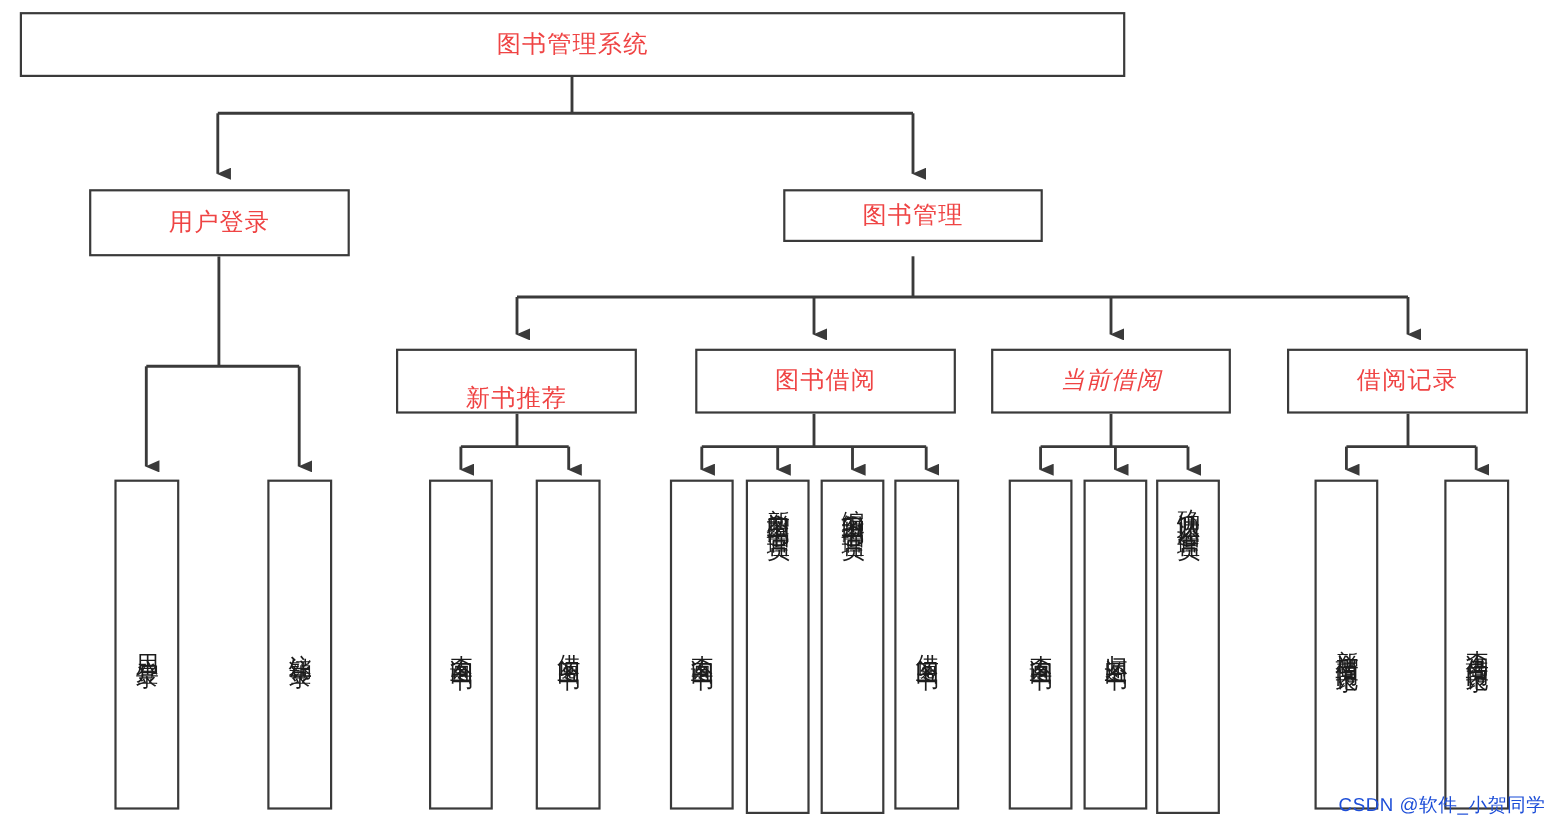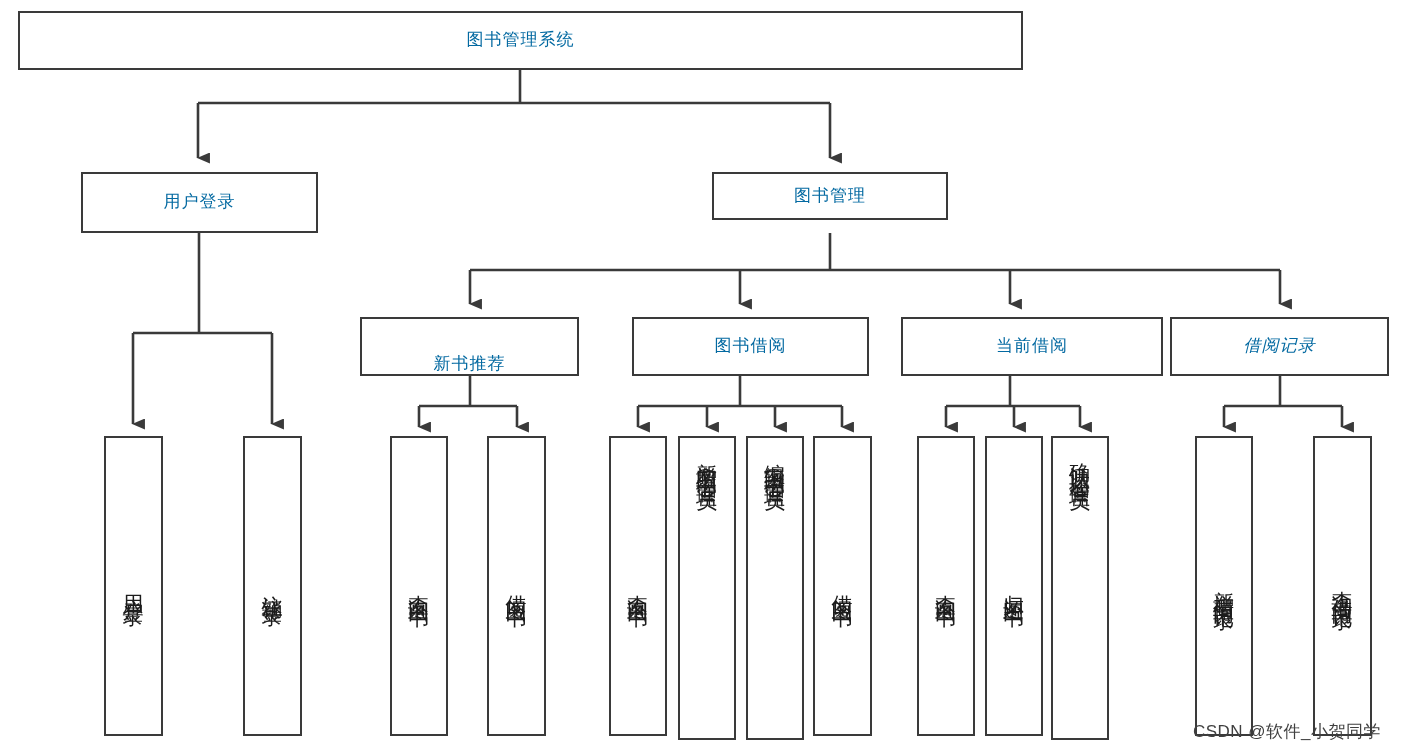--- a/index.html
+++ b/index.html
@@ -28,22 +28,22 @@
     position: absolute;
     box-sizing: border-box;
     background: #ffffff;
     border: 2px solid #3a3a3a;
     display: flex;
     align-items: center;
     justify-content: center;
     overflow: hidden;
   }
   .node.horiz .label {
-    font-size: 17px;
-    color: #0369a1;
+    font-size: 22px;
+    color: #ef4444;
     letter-spacing: 1px;
     white-space: nowrap;
     line-height: 1.1;
   }
   .node.vert {
     align-items: flex-start;
     justify-content: center;
     padding-top: 8px;
   }
   .node.vert .label {
@@ -54,24 +54,24 @@
     letter-spacing: 4px;
     line-height: 1.0;
     white-space: nowrap;
   }
   .node.vert.midtext {
     align-items: center;
     padding-top: 0;
   }
   #watermark {
     position: absolute;
-    right: 24px;
+    right: 0;
     bottom: 4px;
     font-size: 17px;
-    color: #404040;
+    color: #1d4ed8;
     white-space: nowrap;
     letter-spacing: 0.5px;
   }
 </style>
 </head>
 <body>
 
 <div id="canvas">
 
   <svg id="wires" viewBox="0 0 1405 747" xmlns="http://www.w3.org/2000/svg">
@@ -134,24 +134,24 @@
   <div class="node horiz" style="left:712px; top:172px; width:236px; height:48px;">
     <span class="label">图书管理</span>
   </div>
 
   <div class="node horiz" style="left:360px; top:317px; width:219px; height:59px;align-items:flex-end;">
     <span class="label">新书推荐</span>
   </div>
   <div class="node horiz" style="left:632px; top:317px; width:237px; height:59px;">
     <span class="label">图书借阅</span>
   </div>
-  <div class="node horiz" style="left:901px; top:317px; width:262px; height:59px;">
+  <div class="node horiz" style="left:901px; top:317px; width:218px; height:59px;font-style:italic;">
     <span class="label">当前借阅</span>
   </div>
-  <div class="node horiz" style="left:1170px; top:317px; width:219px; height:59px;font-style:italic;">
+  <div class="node horiz" style="left:1170px; top:317px; width:219px; height:59px;">
     <span class="label">借阅记录</span>
   </div>
 
   <div class="node vert midtext" style="left:104px; top:436px; width:59px; height:300px;">
     <span class="label">用户登录</span>
   </div>
   <div class="node vert midtext" style="left:243px; top:436px; width:59px; height:300px;">
     <span class="label">注销登录</span>
   </div>
 

